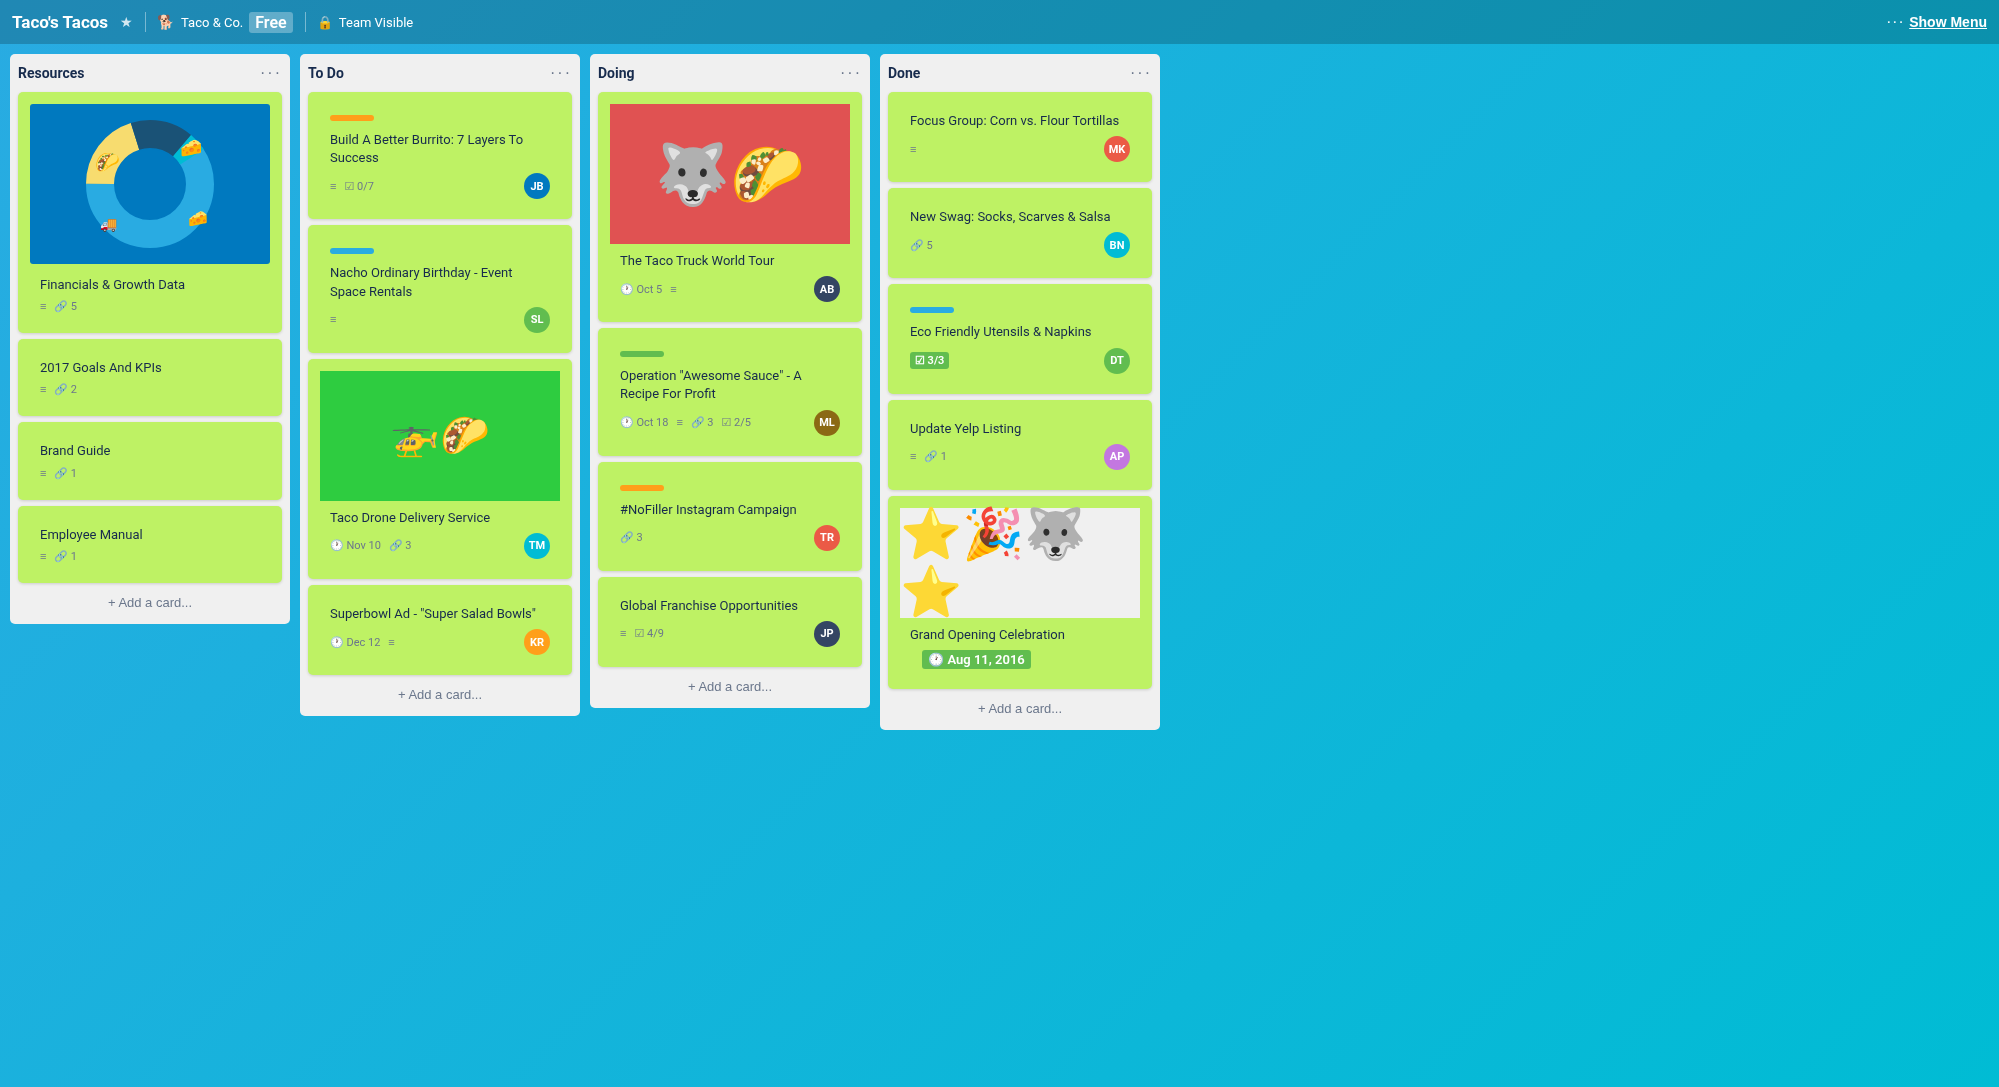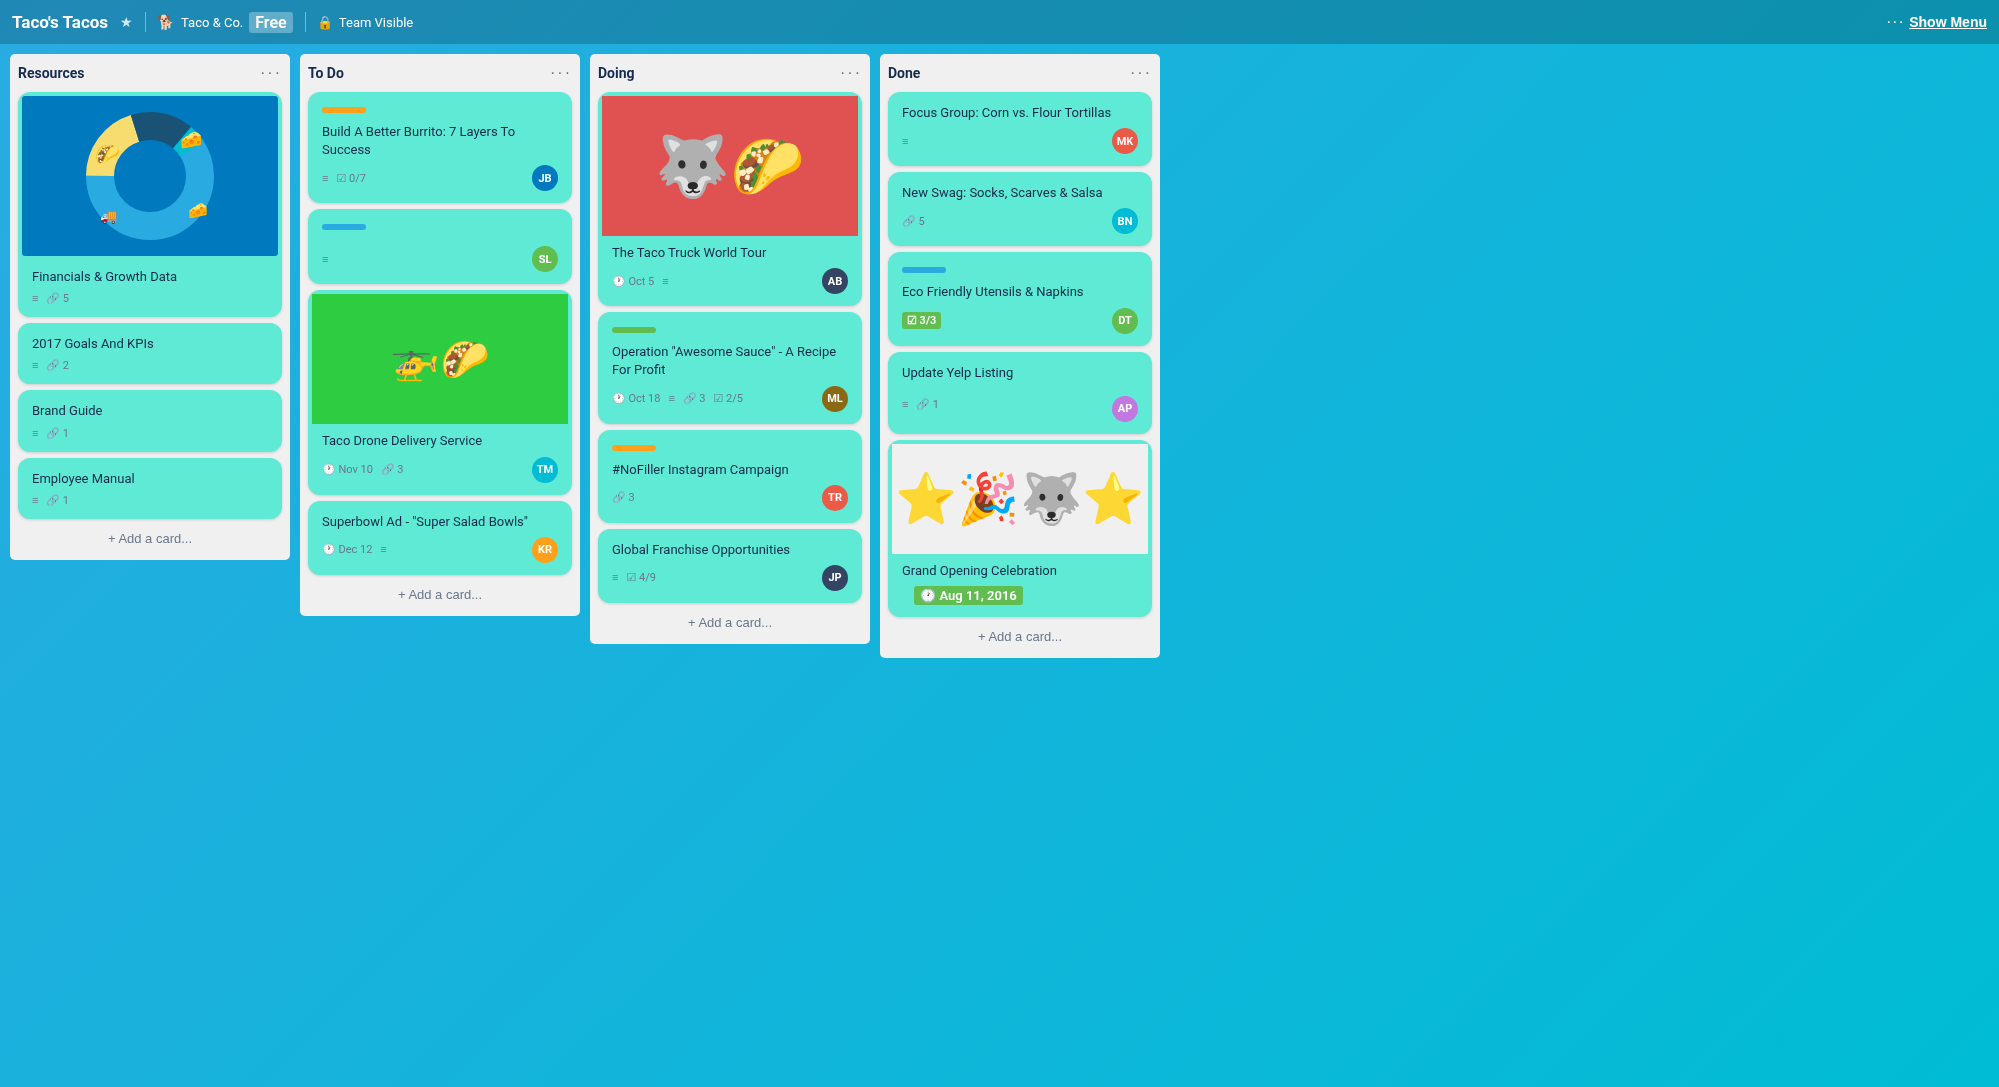--- a/index.html
+++ b/index.html
@@ -118,23 +118,23 @@
       background: none;
       border: none;
       cursor: pointer;
       font-size: 16px;
       color: #6b778c;
       letter-spacing: 2px;
     }
 
     
     .card {
-      background: #5eead4;
-      border-radius: 12px;
-      padding: 4px;
+      background: #bef264;
+      border-radius: 5px;
+      padding: 12px;
       box-shadow: 0 1px 3px rgba(0,0,0,0.15);
       cursor: pointer;
       overflow: hidden;
     }
     .card-inner {
       padding: 8px 10px;
     }
     .card-label-bar {
       height: 6px;
       border-radius: 3px;
@@ -171,21 +171,21 @@
       align-items: center;
       justify-content: center;
       font-size: 14px;
     }
 
     
     .avatar-blue { background: #0079BF; color: white; font-size: 11px; font-weight: 700; }
     .avatar-green { background: #61BD4F; color: white; font-size: 11px; font-weight: 700; }
     .avatar-orange { background: #FF9F1A; color: white; font-size: 11px; font-weight: 700; }
     .avatar-red { background: #EB5A46; color: white; font-size: 11px; font-weight: 700; }
-    .avatar-purple { background: #C377E0; color: white; font-size: 11px; font-weight: 700; margin-top: 8px; }
+    .avatar-purple { background: #C377E0; color: white; font-size: 11px; font-weight: 700; }
     .avatar-teal { background: #00BCD4; color: white; font-size: 11px; font-weight: 700; }
     .avatar-brown { background: #8B6914; color: white; font-size: 11px; font-weight: 700; }
     .avatar-dark { background: #344563; color: white; font-size: 11px; font-weight: 700; }
 
     
     .badge-green {
       background: #61BD4F;
       color: white;
       border-radius: 3px;
       padding: 2px 5px;
@@ -395,20 +395,21 @@
             <span class="card-meta-item">☑ 0/7</span>
           </div>
           <div class="card-avatar avatar-blue">JB</div>
         </div>
       </div>
     </div>
 
     <div class="card">
       <div class="card-inner">
         <div><span class="card-label-bar label-blue" style="width:44px"></span></div>
+        <div class="card-title">Nacho Ordinary Birthday - Event Space Rentals</div>
         <div class="card-footer">
           <div class="card-meta-left">
             <span class="card-meta-item">≡</span>
           </div>
           <div class="card-avatar avatar-green">SL</div>
         </div>
       </div>
     </div>
 
     <div class="card">

